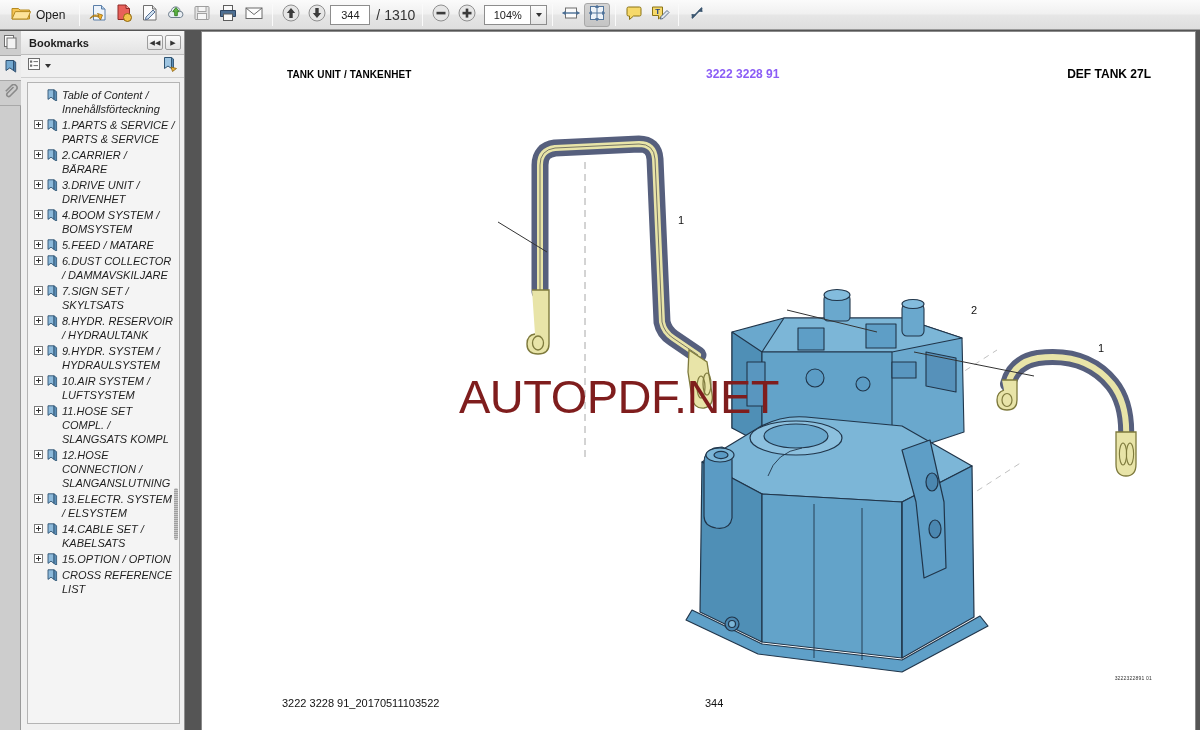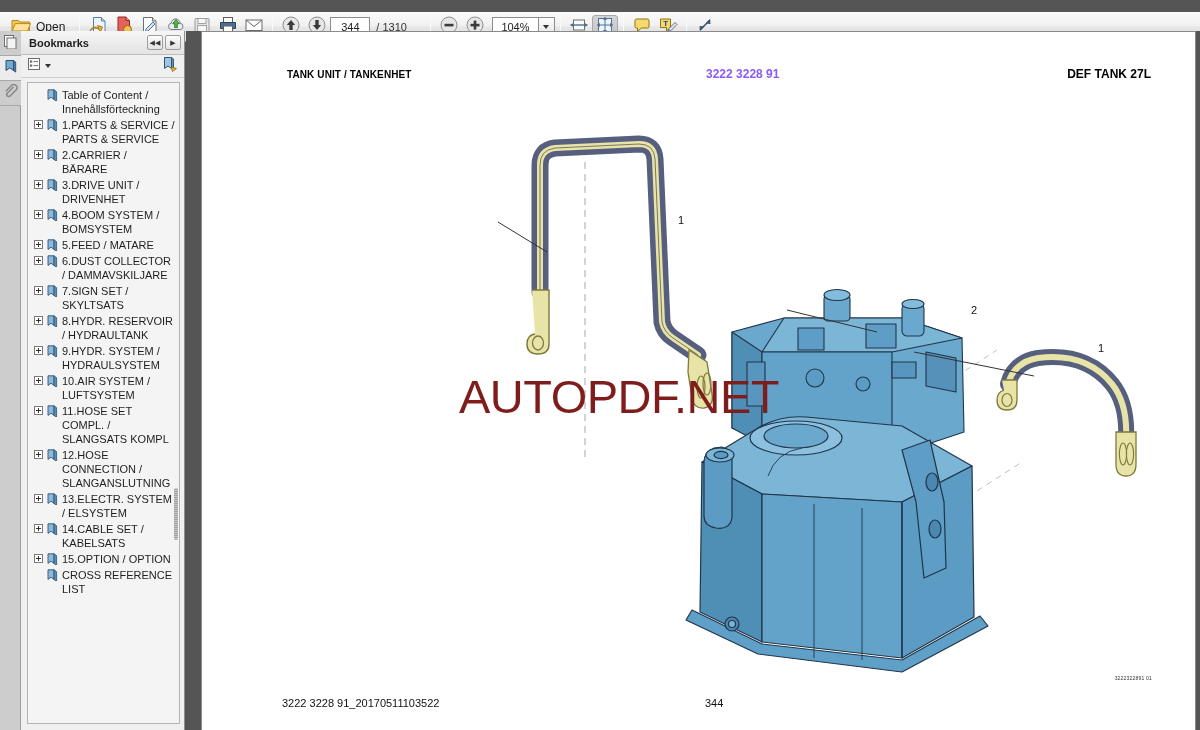--- a/index.html
+++ b/index.html
@@ -7,21 +7,21 @@
   html, body {
     width: 1200px; height: 730px;
     overflow: hidden;
     font-family: "Liberation Sans", sans-serif;
     background: #555555;
   }
   .app { position: relative; width: 1200px; height: 730px; background: #555555; }
 
   
   .toolbar {
-    position: absolute; left: 0; top: 12px; width: 1200px; height: 30px;
+    position: absolute; left: 0; top: 0; width: 1200px; height: 30px;
     background: linear-gradient(to bottom, #fbfbfb 0%, #f0f0f0 48%, #e6e6e6 52%, #dedede 100%);
     border-bottom: 1px solid #9a9a9a;
     display: flex; align-items: center; padding-left: 6px;
   }
   .tb-sep { width: 1px; height: 22px; background: #c2c2c2; border-right: 1px solid #fafafa; margin: 0 5px; }
   .tb-btn {
     width: 26px; height: 24px; display: flex; align-items: center; justify-content: center;
     border: 1px solid transparent; border-radius: 3px; cursor: pointer; position: relative;
   }
   .tb-btn.pressed { border: 1px solid #a8a8a8; background: linear-gradient(to bottom,#d4d4d4,#c4c4c4); }
@@ -29,21 +29,21 @@
     display: flex; align-items: center; gap: 5px; height: 24px; padding: 0 8px 0 4px;
     border: 1px solid transparent; border-radius: 3px; cursor: pointer;
     font-size: 12px; color: #1a1a1a;
   }
 
   .pagebox {
     width: 40px; height: 20px; border: 1px solid #8d8d8d; background: #fff;
     font-size: 11px; text-align: center; color: #222; font-family: "Liberation Sans", sans-serif;
     line-height: 18px; outline: none;
   }
-  .pagetotal { font-size: 11px; color: #333; margin: 0 18px 0 6px; }
+  .pagetotal { font-size: 14px; color: #333; margin: 0 2px 0 6px; }
   .zoombox {
     width: 46px; height: 20px; border: 1px solid #8d8d8d; border-right: none; background: #fff;
     font-size: 11px; text-align: center; color: #222; line-height: 18px; outline: none;
   }
   .zoomarrow {
     width: 17px; height: 20px; border: 1px solid #8d8d8d; cursor: pointer;
     background: linear-gradient(to bottom,#fcfcfc,#e4e4e4);
     display: flex; align-items: center; justify-content: center;
   }
   .caret-dn { width: 0; height: 0; border-left: 3.5px solid transparent; border-right: 3.5px solid transparent; border-top: 4px solid #333; }
@@ -76,21 +76,21 @@
     display: flex; align-items: center; justify-content: center; font-size: 7px; color: #333;
   }
   .bm-tools {
     height: 23px; display: flex; align-items: center; justify-content: space-between;
     padding: 0 6px 0 6px; background: #f0f0f0; border-bottom: 1px solid #cfcfcf;
   }
   .bm-list-wrap {
     flex: 1; margin: 4px 4px 6px 6px; background: #f4f4f4;
     border: 1px solid #b4b4b4; overflow: hidden; position: relative;
   }
-  .bm-list { padding: 4px 2px 4px 2px; }
+  .bm-list { padding: 4px 2px 4px 2px; font-style: italic; }
   .bm-item {
     display: flex; align-items: flex-start; font-size: 11px; color: #1e1e1e;
     line-height: 14px; padding: 1px 2px 1px 0; cursor: pointer; min-height: 15px;
   }
   .expander {
     width: 9px; height: 9px; flex: 0 0 9px; border: 1px solid #7a7a7a; background: #fff;
     margin: 2px 2px 0 4px; position: relative; cursor: pointer;
   }
   .expander::before { content:""; position:absolute; left:1px; top:3px; width:5px; height:1px; background:#333; }
   .expander::after  { content:""; position:absolute; left:3px; top:1px; width:1px; height:5px; background:#333; }

